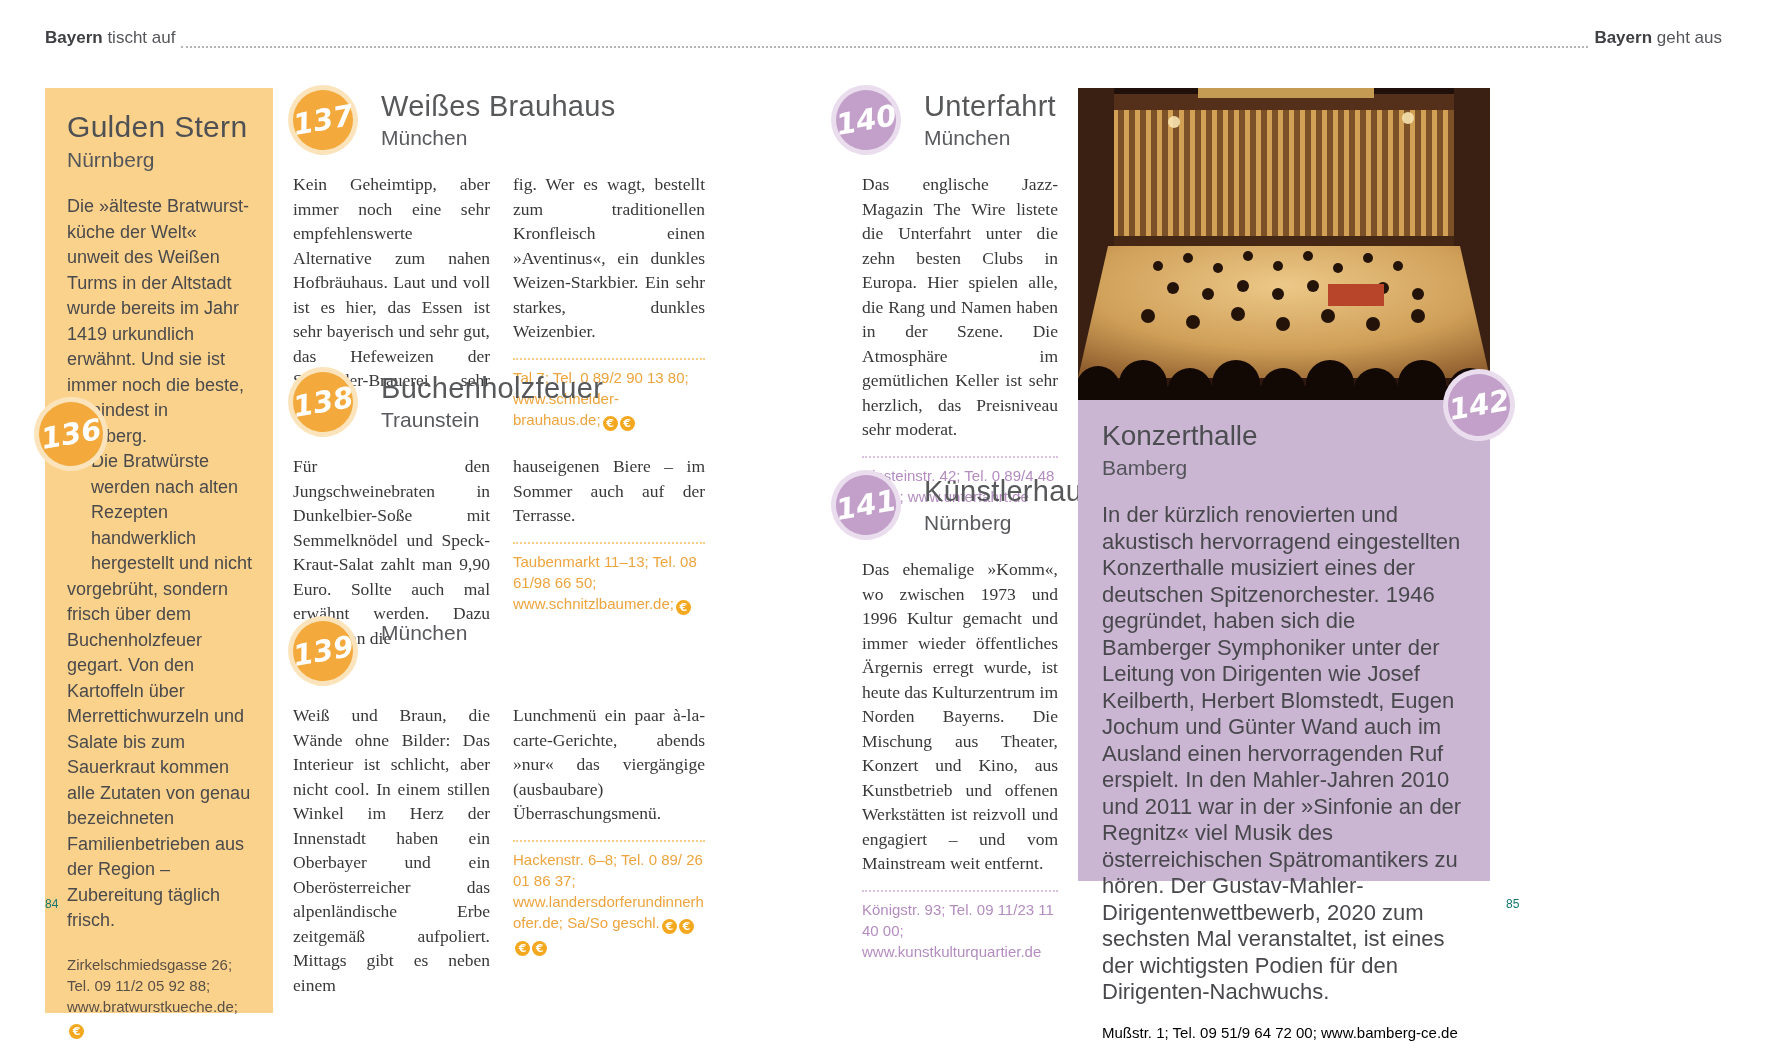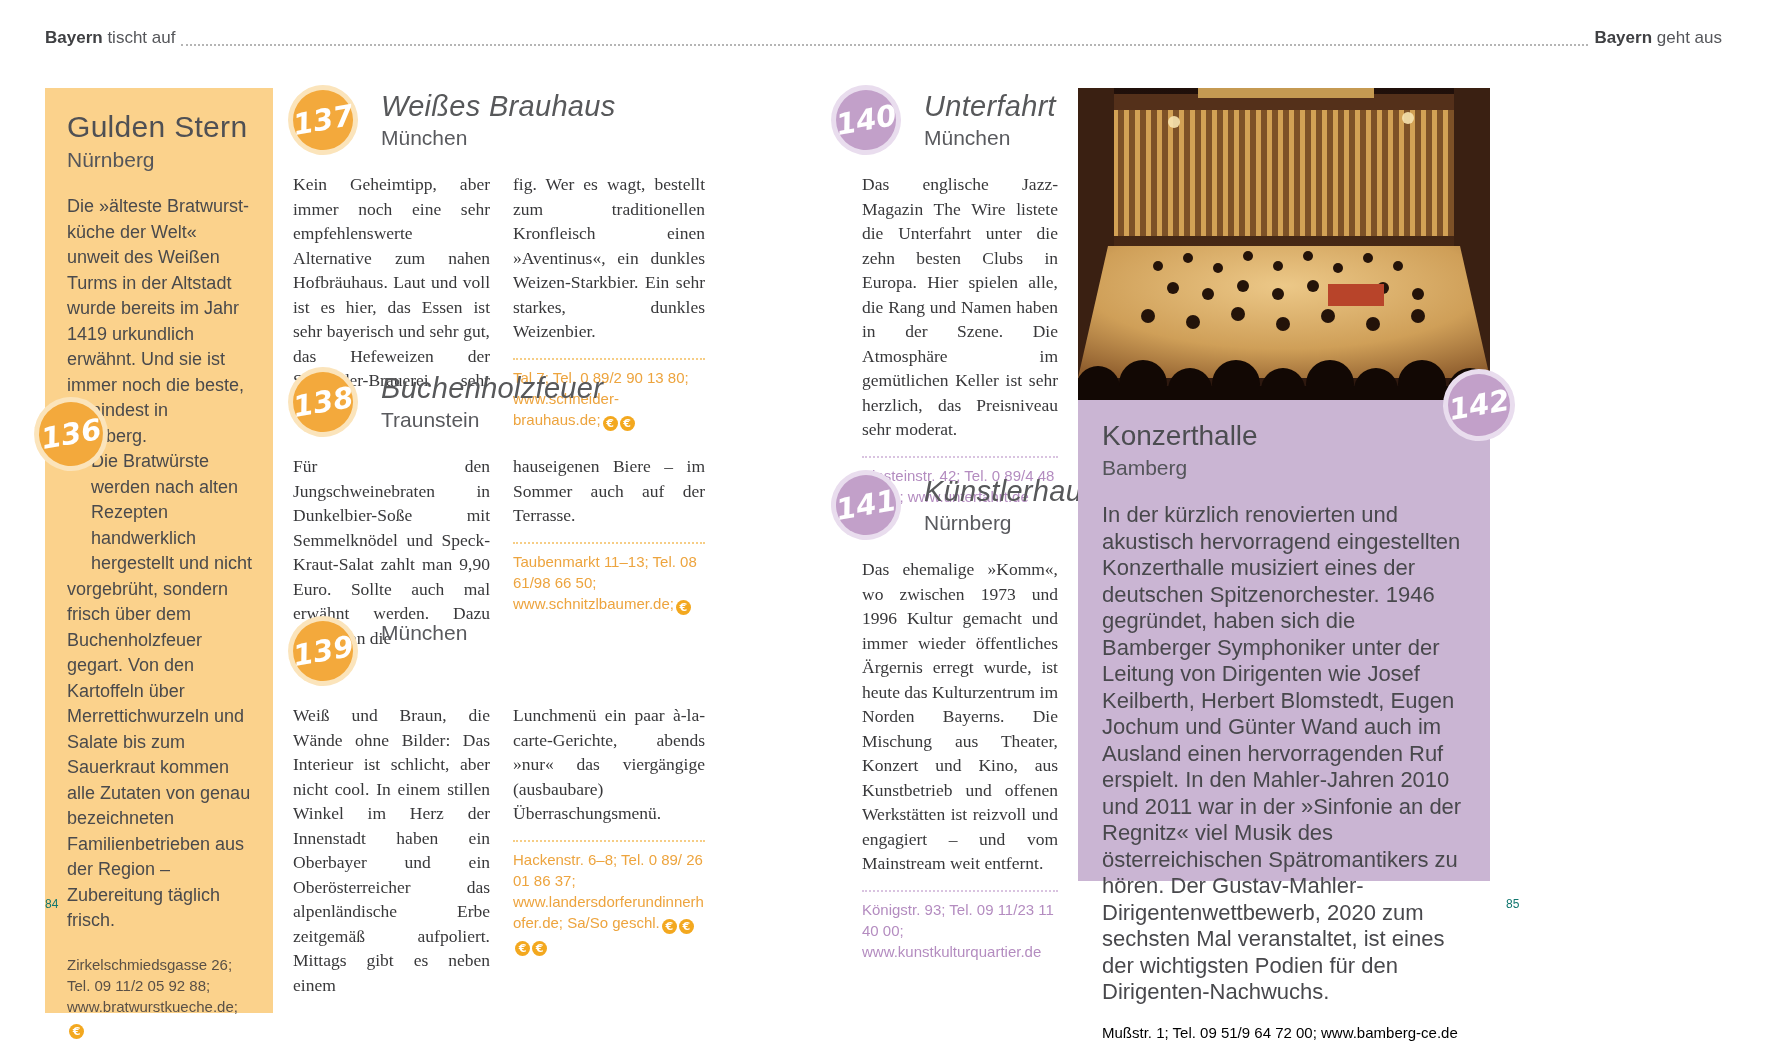--- a/index.html
+++ b/index.html
@@ -1,20 +1,20 @@
 <!DOCTYPE html>
 <html lang="de"><head>
 <meta charset="utf-8">
 <style>
   html,body{margin:0;padding:0;background:#e8e8e8;}
   .spread{position:relative;width:1771px;height:1062px;background:#ffffff;overflow:hidden;
           font-family:"Liberation Sans",sans-serif;color:#3d3d3f;}
 
   
-  .runhead{position:absolute;top:28px;left:45px;right:49px;display:flex;align-items:center;
+  .runhead{position:absolute;top:28px;left:45px;right:49px;display:flex;align-items:flex-end;
            font-size:17px;color:#55565a;}
   .runhead b{font-weight:bold;color:#3f4043;}
   .runhead .leader{flex:1;border-bottom:2px dotted #b5b5b5;height:13px;margin:0 6px;}
 
   
   .pageno{position:absolute;font-size:12px;color:#0f766e;}
   .pageno.left{left:45px;top:897px;}
   .pageno.right{left:1506px;top:897px;}
 
   
@@ -35,21 +35,21 @@
   .gs-wrap::before{content:"";float:left;width:50px;height:118px;margin-left:-26px;
                    shape-outside:circle(58px at -14px 62px);}
   .gs-contact{margin-top:20px;font-size:15px;line-height:21px;color:#5a5046;overflow-wrap:anywhere;}
   .badge-136{position:absolute;left:39px;top:402px;width:64px;height:64px;}
 
   
   .entry{position:absolute;}
   .entry .ehead{position:relative;min-height:66px;}
   .entry .ehead .badge{position:absolute;left:0;top:0;width:60px;height:60px;}
   .entry .etitles{margin-left:88px;}
-  .etitle{font-size:29px;color:#57585a;letter-spacing:.3px;font-style:italic;}
+  .etitle{font-size:29px;color:#57585a;letter-spacing:.3px;}
   .ecity{font-size:21px;color:#595a5e;margin-top:3px;}
   .ebody{font-family:"Liberation Serif",serif;font-size:17.5px;line-height:24.5px;
          color:#38383a;text-align:justify;}
   .twocol{display:flex;gap:23px;margin-top:16px;}
   .twocol .colA{width:197px;}
   .twocol .colB{width:192px;}
   .onecol{margin-left:26px;width:196px;margin-top:16px;}
 
   .contact{font-size:15px;line-height:21px;margin-top:14px;padding-top:7px;overflow-wrap:anywhere;}
   .contact.orange{color:#eda43e;border-top:2px dotted #f6cd85;}

